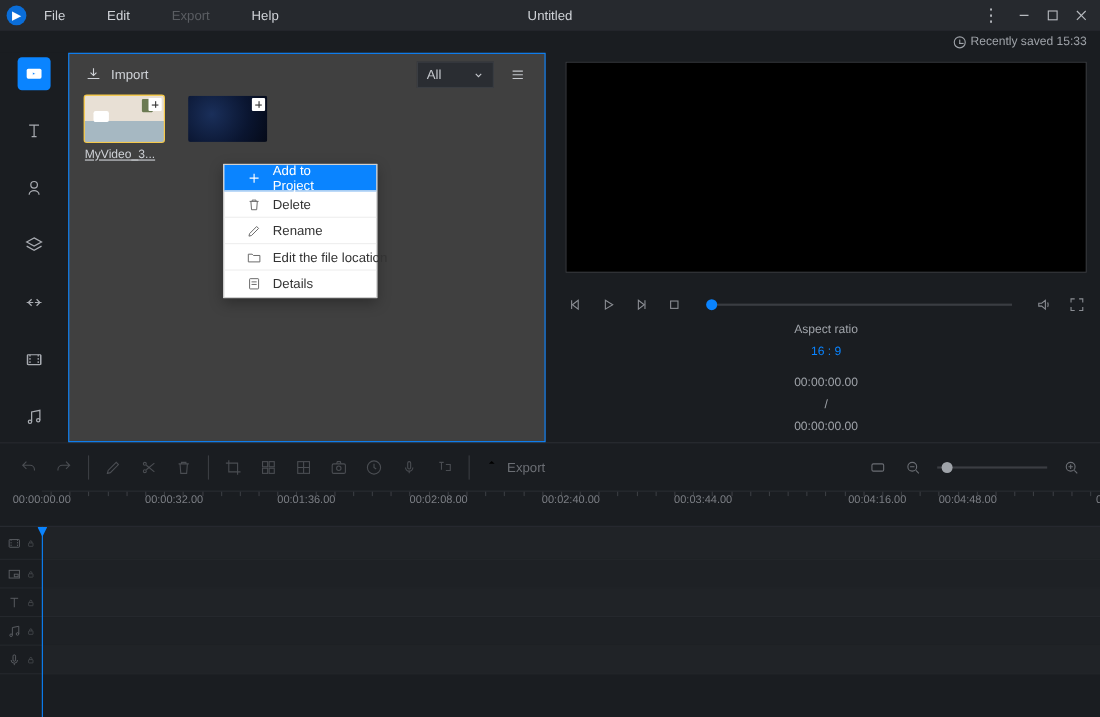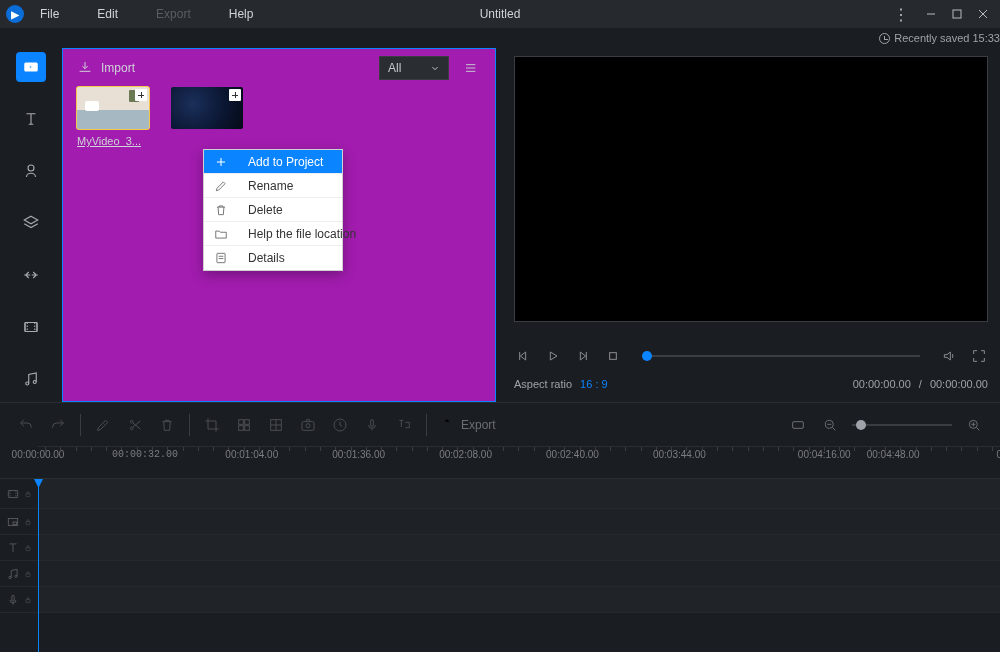--- a/index.html
+++ b/index.html
@@ -10,35 +10,35 @@
   .app-logo { width: 18px; height: 18px; background: #0a6dd8; border-radius: 50%; display:flex; align-items:center; justify-content:center; color:#fff; font-size:10px; font-weight:bold; margin-right:8px;}
   .menubar { display: flex; gap: 22px; }
   .menu-item { padding: 2px 8px; color: #d0d3d8; cursor: default; }
   .menu-item.disabled { color: #5a5d62; }
   .titlebar .title { position:absolute; left:0; right:0; text-align:center; color:#cfd2d7; pointer-events:none;}
   .win-controls { margin-left: auto; display: flex; align-items: center; gap: 4px; }
   .win-btn { width: 22px; height: 22px; display:flex; align-items:center; justify-content:center; color:#b8bbc0; }
   .win-btn svg { stroke: currentColor; }
   .kebab { font-size: 16px; letter-spacing: 1px; color:#b8bbc0; padding: 0 6px; }
 
-  .status-row { height: 20px; display:flex; align-items:center; justify-content:flex-end; padding-right:0; }
+  .status-row { height: 20px; display:flex; align-items:center; justify-content:flex-end; padding-right:12px; }
   .status-row .saved { color:#9fa3a9; display:flex; align-items:center; gap:4px; font-size:11px;}
   .clock-icon { width:11px; height:11px; border:1px solid #9fa3a9; border-radius:50%; position:relative;}
   .clock-icon::after { content:''; position:absolute; width:3px; height:3px; border-left:1px solid #9fa3a9; border-bottom:1px solid #9fa3a9; top:2px; left:4px;}
 
   .main-area { display:flex; height: 354px; }
 
   
   .left-rail { width: 62px; background:#1a1d21; display:flex; flex-direction:column; align-items:center; padding-top:4px; gap: 22px; }
   .rail-btn { width:30px; height:30px; display:flex; align-items:center; justify-content:center; color:#a8abb1; border-radius:4px;}
   .rail-btn.active { background:#0a84ff; color:#fff; }
   .rail-btn svg { stroke: currentColor; fill: none; }
 
   
-  .media-panel { width: 434px; border: 1px solid #0a84ff; background: #a21caf; position: relative; }
+  .media-panel { width: 434px; border: 1px solid #0a84ff; background: #404040; position: relative; }
   .media-toolbar { height: 38px; display:flex; align-items:center; padding:0 14px; gap:10px; }
   .import-btn { display:flex; align-items:center; gap:8px; color:#cfd2d7; }
   .import-btn svg { stroke:#cfd2d7; fill:none;}
   .media-toolbar .spacer { flex:1; }
   .filter-dd { width:70px; height:24px; background:#2a2d32; border:1px solid #3a3d42; display:flex; align-items:center; padding:0 8px; justify-content:space-between; color:#c5c8cd; font-size:12px;}
   .filter-dd svg { stroke:#c5c8cd;}
   .list-toggle { display:flex; align-items:center; justify-content:center; width:22px; height:22px; }
   .list-toggle svg { stroke:#c5c8cd; }
 
   .media-grid { padding: 0 14px; display:flex; gap:22px; }
@@ -50,36 +50,36 @@
   .thumb-img .add::before { width:6px; height:1px;}
   .thumb-img .add::after { width:1px; height:6px;}
   .thumb-label { font-size:11px; color:#cfd2d7; white-space:nowrap; overflow:hidden; text-overflow:ellipsis;text-decoration:underline; }
   .thumb1-art { width:100%; height:100%; background: linear-gradient(180deg,#e8e0d5 0%,#e8e0d5 55%,#a6b8c2 55%,#a6b8c2 100%); position:relative;}
   .thumb1-art::before { content:''; position:absolute; left:8px; top:14px; width:14px; height:10px; background:#fff; border-radius:2px;}
   .thumb1-art::after { content:''; position:absolute; right:10px; top:3px; width:10px; height:12px; background:#6b7a52; border-radius:1px;}
   .thumb2-art { width:100%; height:100%; background: radial-gradient(circle at 30% 40%, #1a2f5a 0%, #0a1530 60%, #050a18 100%);}
 
   
   .context-menu { position:absolute; left:140px; top:100px; width:140px; background:#fff; border:1px solid #d0d0d0; box-shadow:0 4px 12px rgba(0,0,0,0.3); z-index:100;}
-  .ctx-item { height:24px; display:flex; align-items:center; padding:0 10px; gap:20px; color:#333; font-size:12px; border-bottom:1px solid #eee;}
+  .ctx-item { height:24px; display:flex; align-items:center; padding:0 20px; gap:10px; color:#333; font-size:12px; border-bottom:1px solid #eee;}
   .ctx-item:last-child { border-bottom:none;}
   .ctx-item.hl { background:#0a84ff; color:#fff; }
   .ctx-item.hl svg { stroke:#fff; }
   .ctx-item svg { stroke:#666; fill:none; flex-shrink:0;}
   .ctx-item.wide { white-space:nowrap; }
 
   
   .preview-panel { flex:1; display:flex; flex-direction:column; padding: 8px 12px 0 18px; }
   .preview-canvas { width:100%; height:266px; background:#000; border:1px solid #3a3d42;}
   .preview-controls { height:36px; margin-top:16px; display:flex; align-items:center; gap:12px; }
   .pctrl { width:18px; height:18px; display:flex; align-items:center; justify-content:center;}
   .pctrl svg { stroke:#8a8d93; fill:none;}
   .progress-track { flex:1; height:2px; background:#3a3d42; margin:0 8px; position:relative;}
   .progress-knob { position:absolute; left:0; top:-4px; width:10px; height:10px; background:#0a84ff; border-radius:50%;}
-  .preview-footer { display:flex; align-items:center; padding:4px 0 8px 0; font-size:11px; color:#9fa3a9; gap:8px;}
+  .preview-footer { display:flex; align-items:center; padding:4px 0 8px 0; font-size:11px; color:#9fa3a9; gap:8px;flex-direction:column;}
   .preview-footer .ratio-val { color:#0a84ff;}
   .preview-footer .spacer { flex:1;}
   .timecode { color:#9fa3a9;}
 
   
   .timeline-toolbar { height:44px; display:flex; align-items:center; padding:0 16px; gap:12px; border-top:1px solid #2a2d32;}
   .tl-btn { width:20px; height:20px; display:flex; align-items:center; justify-content:center;}
   .tl-btn svg { stroke:#6b6e74; fill:none;}
   .tl-btn.dim svg { stroke:#4a4d52;}
   .tl-sep { width:1px; height:22px; background:#3a3d42;}
@@ -242,35 +242,35 @@
     <div class="context-menu">
       <div class="ctx-item hl">
         <svg width="14" height="14" viewBox="0 0 24 24" stroke-width="1.8">
             <line x1="12" y1="5" x2="12" y2="19"></line>
             <line x1="5" y1="12" x2="19" y2="12"></line>
           </svg>
         <span>Add to Project</span>
       </div>
       <div class="ctx-item">
         <svg width="14" height="14" viewBox="0 0 24 24" stroke-width="1.5">
+            <path d="M5 7h14M9 7V5h6v2M7 7l1 13h8l1-13"></path>
+          </svg>
+        <span>Delete</span>
+      </div>
+      <div class="ctx-item">
+        <svg width="14" height="14" viewBox="0 0 24 24" stroke-width="1.5">
             <path d="M4 20l4-1 11-11-3-3L5 16z"></path>
           </svg>
         <span>Rename</span>
       </div>
-      <div class="ctx-item">
-        <svg width="14" height="14" viewBox="0 0 24 24" stroke-width="1.5">
-            <path d="M5 7h14M9 7V5h6v2M7 7l1 13h8l1-13"></path>
-          </svg>
-        <span>Delete</span>
-      </div>
       <div class="ctx-item wide">
         <svg width="14" height="14" viewBox="0 0 24 24" stroke-width="1.5">
             <path d="M3 7h6l2 2h10v10H3z"></path>
           </svg>
-        <span>Help the file location</span>
+        <span>Edit the file location</span>
       </div>
       <div class="ctx-item">
         <svg width="14" height="14" viewBox="0 0 24 24" stroke-width="1.5">
             <rect x="5" y="4" width="14" height="16" rx="1"></rect>
             <line x1="8" y1="9" x2="16" y2="9"></line>
             <line x1="8" y1="13" x2="16" y2="13"></line>
           </svg>
         <span>Details</span>
       </div>
     </div>
@@ -441,33 +441,21 @@
         <span></span>
         <span></span>
         <span></span>
         <span></span>
         <span></span>
         <span></span>
         <span></span>
       </div>
     </div>
     <div class="ruler-seg">
-      <div class="label" style="left: 0%; font-family: Liberation Mono, monospace;">00:00:32.00</div>
-      <div class="minors">
-        <span></span>
-        <span></span>
-        <span></span>
-        <span></span>
-        <span></span>
-        <span></span>
-        <span></span>
-      </div>
-    </div>
-    <div class="ruler-seg">
-      <div class="label" style="left: 0%;">00:01:04.00</div>
+      <div class="label" style="left: 0%;">00:00:32.00</div>
       <div class="minors">
         <span></span>
         <span></span>
         <span></span>
         <span></span>
         <span></span>
         <span></span>
         <span></span>
       </div>
     </div>

